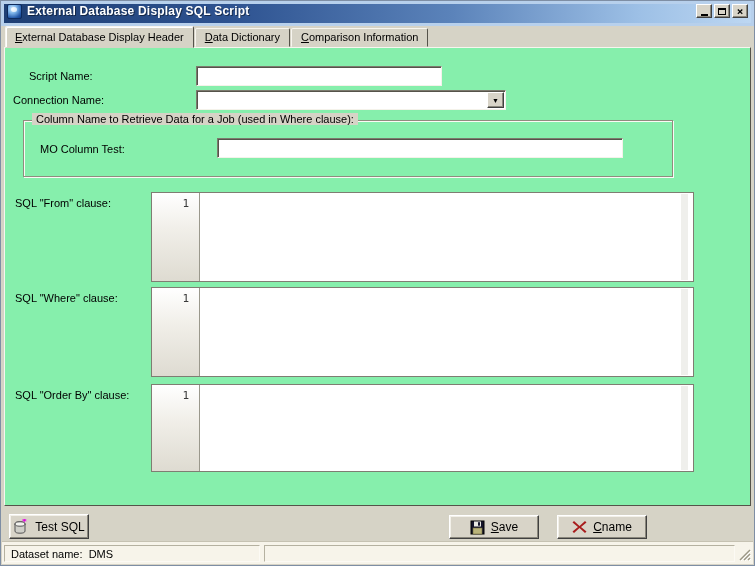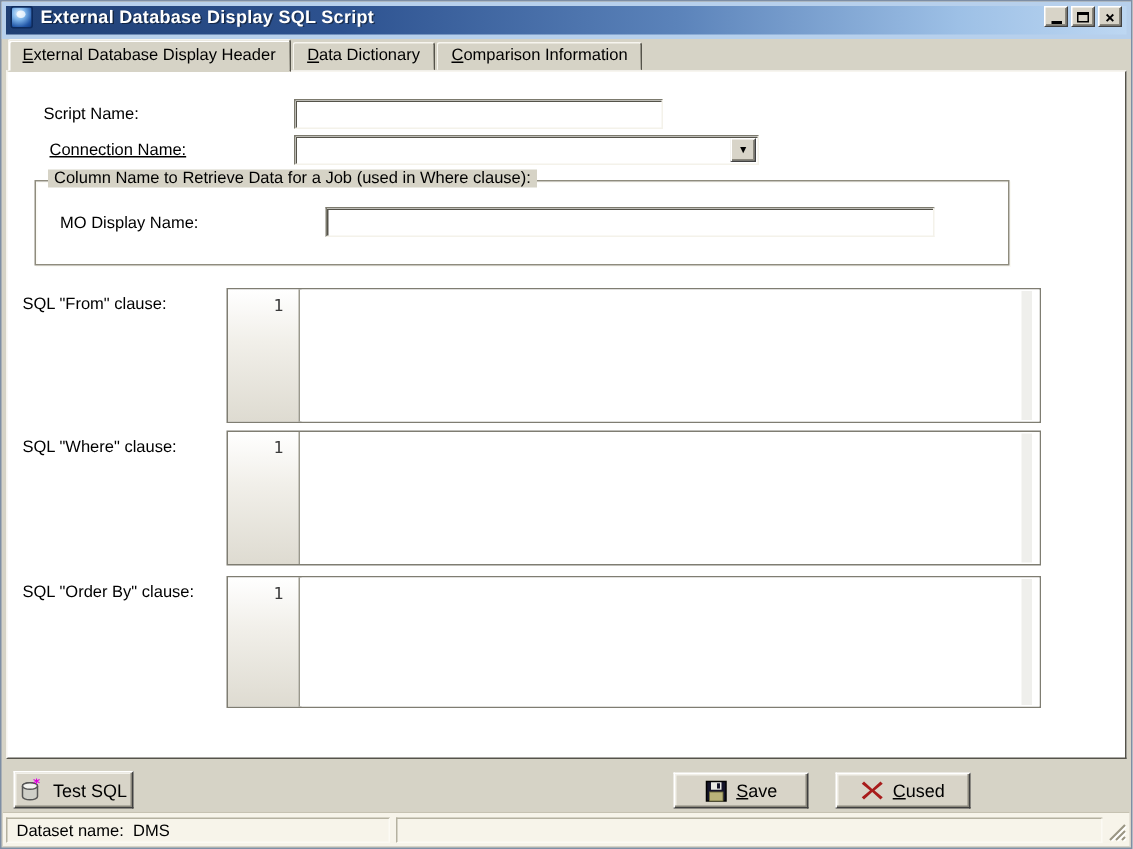--- a/index.html
+++ b/index.html
@@ -48,21 +48,21 @@
     border:1px solid; border-color:#f7f5ef #55534a transparent #f7f5ef;
     border-radius:2px 2px 0 0; margin-right:1px;
     white-space:nowrap; cursor:default; position:relative; z-index:1;
   }
   .tab.active { height:22px; padding-top:4px; z-index:3; margin-bottom:-1px; box-shadow: inset 1px 1px 0 #fff; }
   .u { text-decoration: underline; }
 
   
   .tabpage {
     position:absolute; top:46px; left:3px; right:3px; bottom:59px;
-    background:#ffffff;
+    background:#86efac;
     border:1px solid; border-color:#f7f5ef #55534a #55534a #f7f5ef;
     z-index:2;
   }
   .lbl { position:absolute; white-space:nowrap; }
 
   .sunken {
     background:#fff;
     border:1px solid; border-color:#7c7a6e #f4f2ea #f4f2ea #7c7a6e;
     box-shadow: inset 1px 1px 0 #55534a;
   }
@@ -156,31 +156,31 @@
     </div>
   </div>
 
   <div class="tabpage">
 
     <div class="lbl" style="left:24px; top:22px;">Script Name:</div>
     <div class="inputbox sunken" style="left:191px; top:18px; width:246px;">
       <input class="field" type="text" value="" style="">
     </div>
 
-    <div class="lbl" style="left:28px; top:46px;text-decoration:underline;">Connection Name:</div>
+    <div class="lbl" style="left:8px; top:46px;">Connection Name:</div>
     <div class="combo sunken" style="left:191px; top:42px; width:310px;">
       <input class="field" type="text" style="padding-right: 20px;" value="">
       <div class="combo-btn">
         <span>▼</span>
       </div>
     </div>
 
     <div class="groupbox" style="left:18px; top:72px; width:650px; height:57px;">
       <div class="groupbox-legend">Column Name to Retrieve Data for a Job (used in Where clause):</div>
-      <div class="lbl" style="left:16px; top:22px;">MO Display Name:</div>
+      <div class="lbl" style="left:16px; top:22px;">MO Column Test:</div>
       <div class="inputbox sunken" style="left:193px; top:17px; width:406px;">
         <input class="field" type="text" value="" style="">
       </div>
     </div>
 
     <div class="lbl" style="left:10px; top:149px;">SQL "From" clause:</div>
     <div class="editor" style="left:146px; top:144px; width:543px; height:90px;">
       <div class="gutter">1</div>
       <div class="editor-content" contenteditable="true" style=""></div>
       <div class="editor-margin"></div>
@@ -218,21 +218,21 @@
       <rect x="8" y="2.2" width="2" height="3.5" fill="#14142a"></rect>
       <rect x="3" y="8" width="9" height="6" fill="#b9b37a" stroke="#6e6a3a" stroke-width=".6"></rect>
     </svg>
     <span><span class="u">S</span><span>ave</span></span>
   </div>
 
   <div class="btn" style="left:556px; top:514px; width:90px; height:24px;">
     <svg width="15" height="14" viewBox="0 0 15 14">
       <path d="M2 1 L7.5 6 L13 1 L14.5 2.5 L9 7 L14.5 11.5 L13 13 L7.5 8 L2 13 L0.5 11.5 L6 7 L0.5 2.5 Z" fill="#a81c1c"></path>
     </svg>
-    <span><span class="u">C</span><span>used</span></span>
+    <span><span class="u">C</span><span>name</span></span>
   </div>
 
 
   <div class="statusbar">
     <div class="status-panel" style="left:2px; width:256px;">
       <span>Dataset name:</span>&nbsp;
       <span>DMS</span>
     </div>
     <div class="status-panel" style="left:262px; right:18px;"></div>
     <svg class="grip" viewBox="0 0 13 13">

